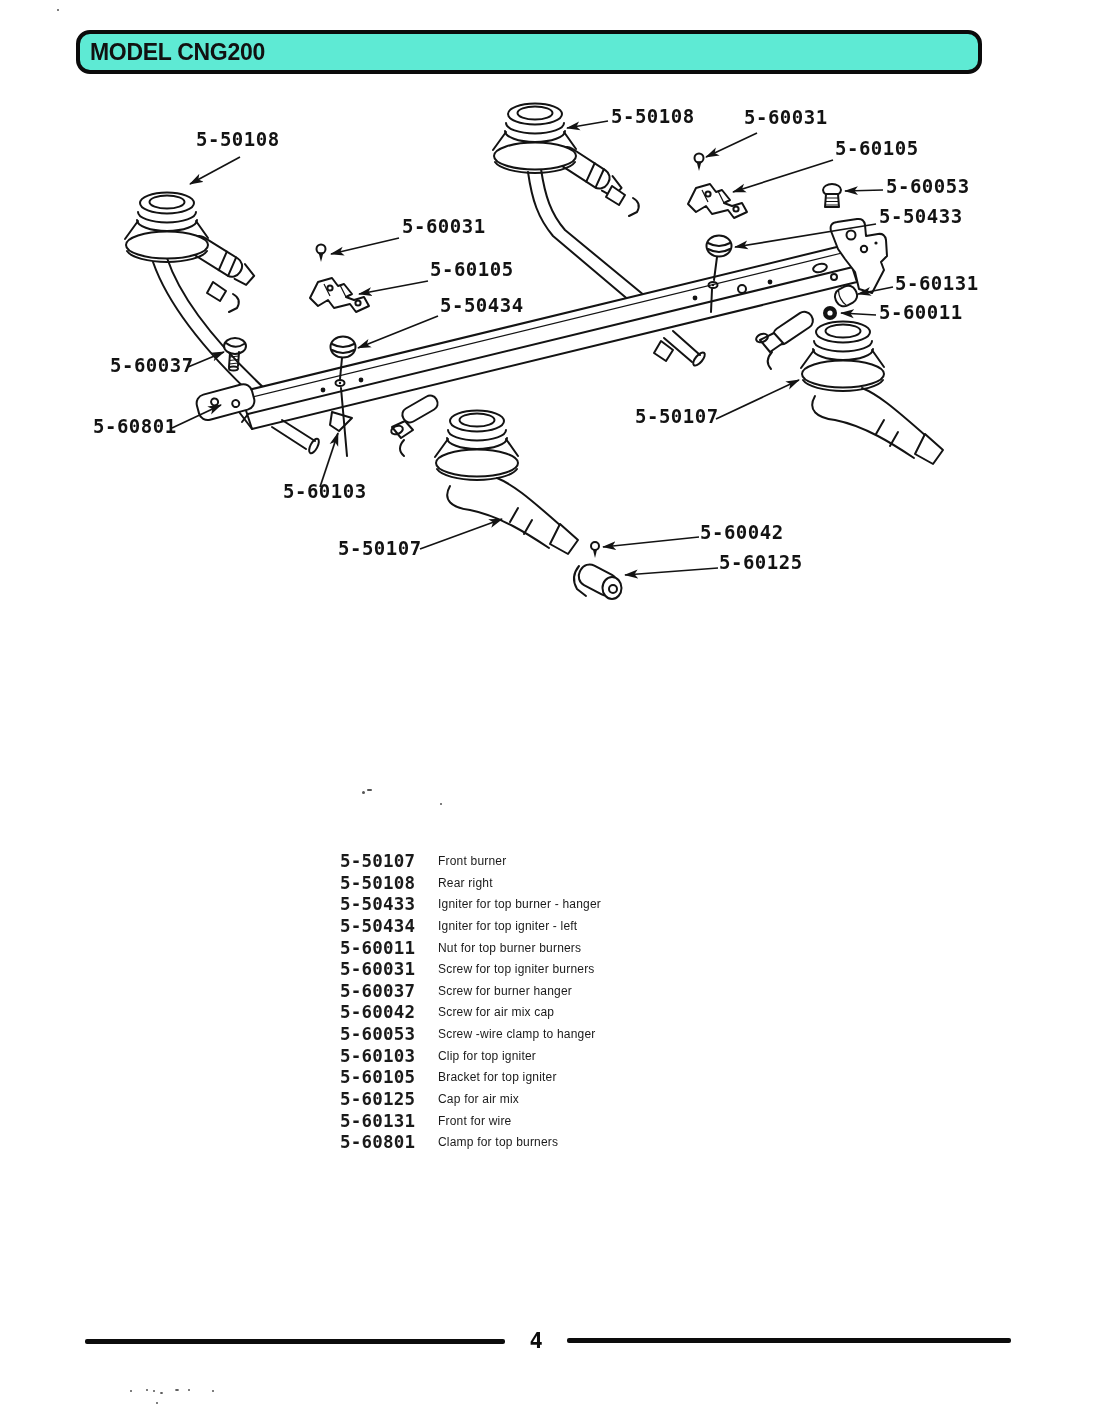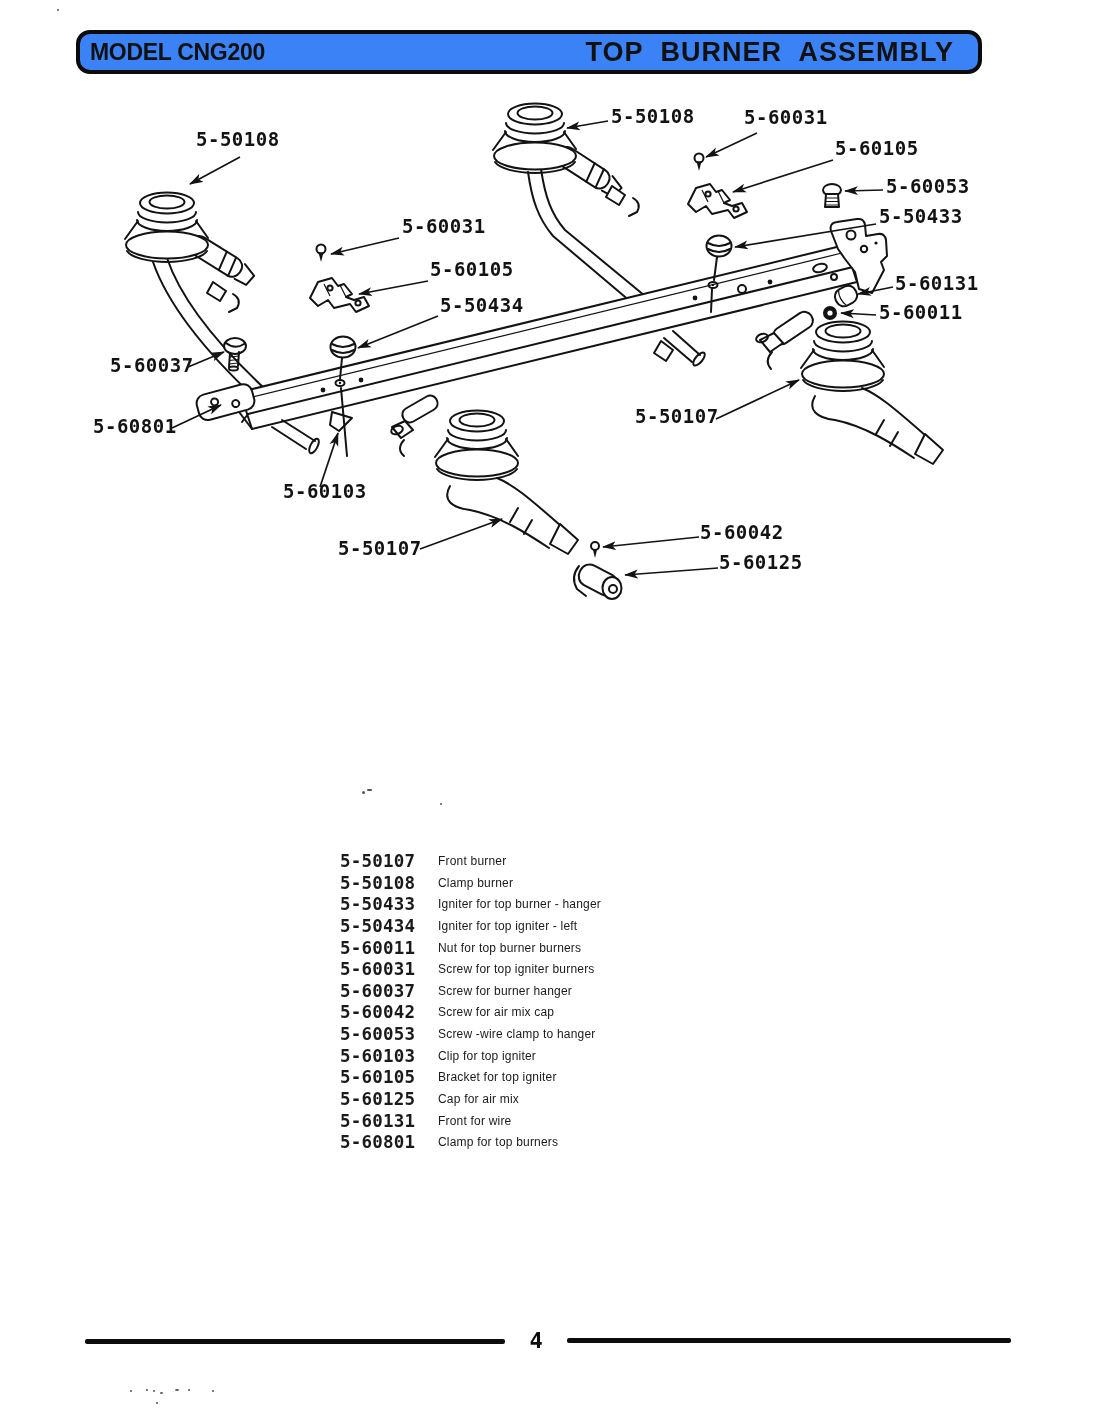--- a/index.html
+++ b/index.html
@@ -6,21 +6,21 @@
   .page {
     position:relative; width:1100px; height:1424px; margin:0 auto;
     background:#ffffff; overflow:hidden; color:#111;
     font-family:"Liberation Sans", sans-serif;
   }
   
   .header-box {
     position:absolute; left:76px; top:30px; width:906px; height:44px;
     box-sizing:border-box; border:4px solid #0b0b0b; border-radius:14px;
     display:flex; align-items:center; justify-content:space-between;
-    padding:0 24px 0 10px; background:#3b82f6;
+    padding:0 12px 0 10px; background:#5eead4;
   }
   .model {
     font-family:"Liberation Sans", sans-serif; font-weight:700;
     font-size:23px; letter-spacing:-0.3px; white-space:nowrap;
   }
   .title {
     font-family:"Liberation Sans", sans-serif; font-weight:700;
     font-size:27px; letter-spacing:1px; word-spacing:9px; white-space:nowrap;
   }
   
@@ -56,21 +56,20 @@
   
   .speck { position:absolute; background:#555; border-radius:50%; width:3px; height:3px; }
 </style>
 </head>
 <body>
 
 <div class="page">
 
   <div class="header-box">
     <span class="model">MODEL CNG200</span>
-    <span class="title">TOP BURNER ASSEMBLY</span>
   </div>
 
   <svg id="diagram" width="1100" height="660" viewBox="0 0 1100 660">
     <defs>
       <marker id="arrowhead" markerWidth="15" markerHeight="11" refX="13" refY="5" orient="auto" markerUnits="userSpaceOnUse">
         <path d="M0,0.5 L14,5 L0,9.5 L3.5,5 Z" fill="#131313"></path>
       </marker>
       <g id="burner-proto">
         <ellipse class="wh" cx="0" cy="42" rx="41" ry="13.5"></ellipse>
         <path class="ln" d="M-40,48 A41,14 0 0 0 40,48"></path>
@@ -283,21 +282,21 @@
       </g>
   </svg>
 
   <div class="parts-list">
       <div class="part-row">
         <span class="part-number">5-50107</span>
         <span class="part-desc">Front burner</span>
       </div>
       <div class="part-row">
         <span class="part-number">5-50108</span>
-        <span class="part-desc">Clamp burner</span>
+        <span class="part-desc">Rear right</span>
       </div>
       <div class="part-row">
         <span class="part-number">5-50433</span>
         <span class="part-desc">Igniter for top burner - hanger</span>
       </div>
       <div class="part-row">
         <span class="part-number">5-50434</span>
         <span class="part-desc">Igniter for top igniter - left</span>
       </div>
       <div class="part-row">

